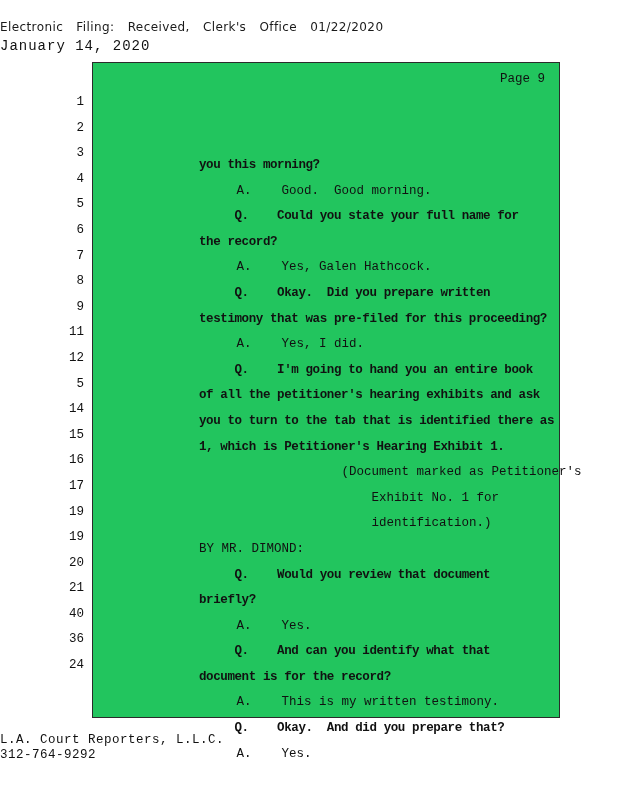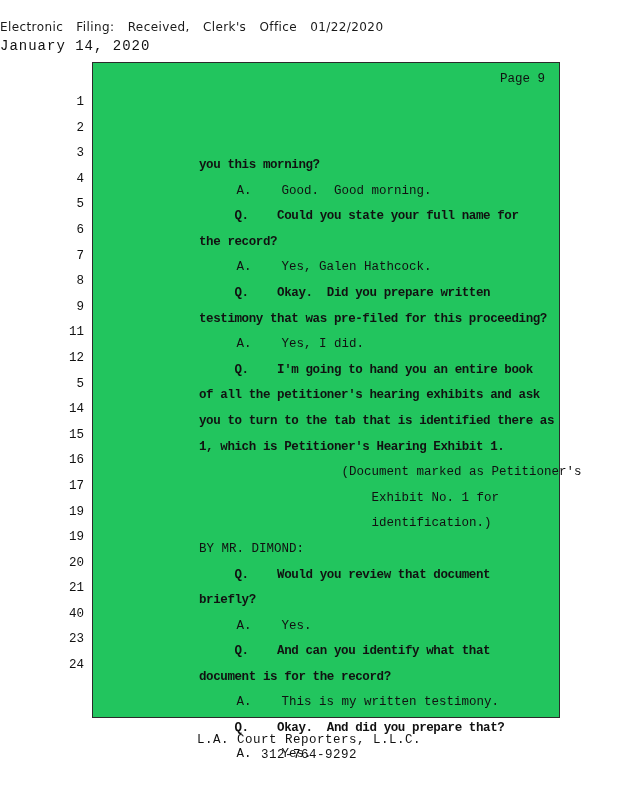--- a/index.html
+++ b/index.html
@@ -26,21 +26,21 @@
 
   .numbers { position:absolute; left:0; top:90px; width:86px; text-align:right; }
   .num { height:25.6px; line-height:25.6px; font-size:12.5px; padding-right:2px; }
 
   .lines { position:absolute; left:106px; top:90px; width:460px; }
   .line {
     height:25.6px; line-height:25.6px; font-size:12.5px; white-space:pre;
   }
   .line.bold { font-weight:bold; letter-spacing:-0.4px; }
 
-  .footer { position:absolute; top:733px; left:0; width:100%; text-align:center; }
+  .footer { position:absolute; top:733px; left:0; width:100%; }
   .footer div { font-size:12.5px; line-height:15px; letter-spacing:0.5px; }
 </style>
 </head>
 <body>
 
 <div class="header">
   <div class="stamp">Electronic Filing: Received, Clerk's Office 01/22/2020</div>
   <div class="hearing-date">January 14, 2020</div>
 </div>
 
@@ -59,21 +59,21 @@
     <div class="num">5</div>
     <div class="num">14</div>
     <div class="num">15</div>
     <div class="num">16</div>
     <div class="num">17</div>
     <div class="num">19</div>
     <div class="num">19</div>
     <div class="num">20</div>
     <div class="num">21</div>
     <div class="num">40</div>
-    <div class="num">23</div>
+    <div class="num">36</div>
     <div class="num">24</div>
   </div>
 
 <div class="page-box">
   <div class="page-label">Page 9</div>
   <div class="lines">
       <div class="line bold">you this morning?</div>
       <div class="line">     A.    Good.  Good morning.</div>
       <div class="line bold">     Q.    Could you state your full name for</div>
       <div class="line bold">the record?</div>

